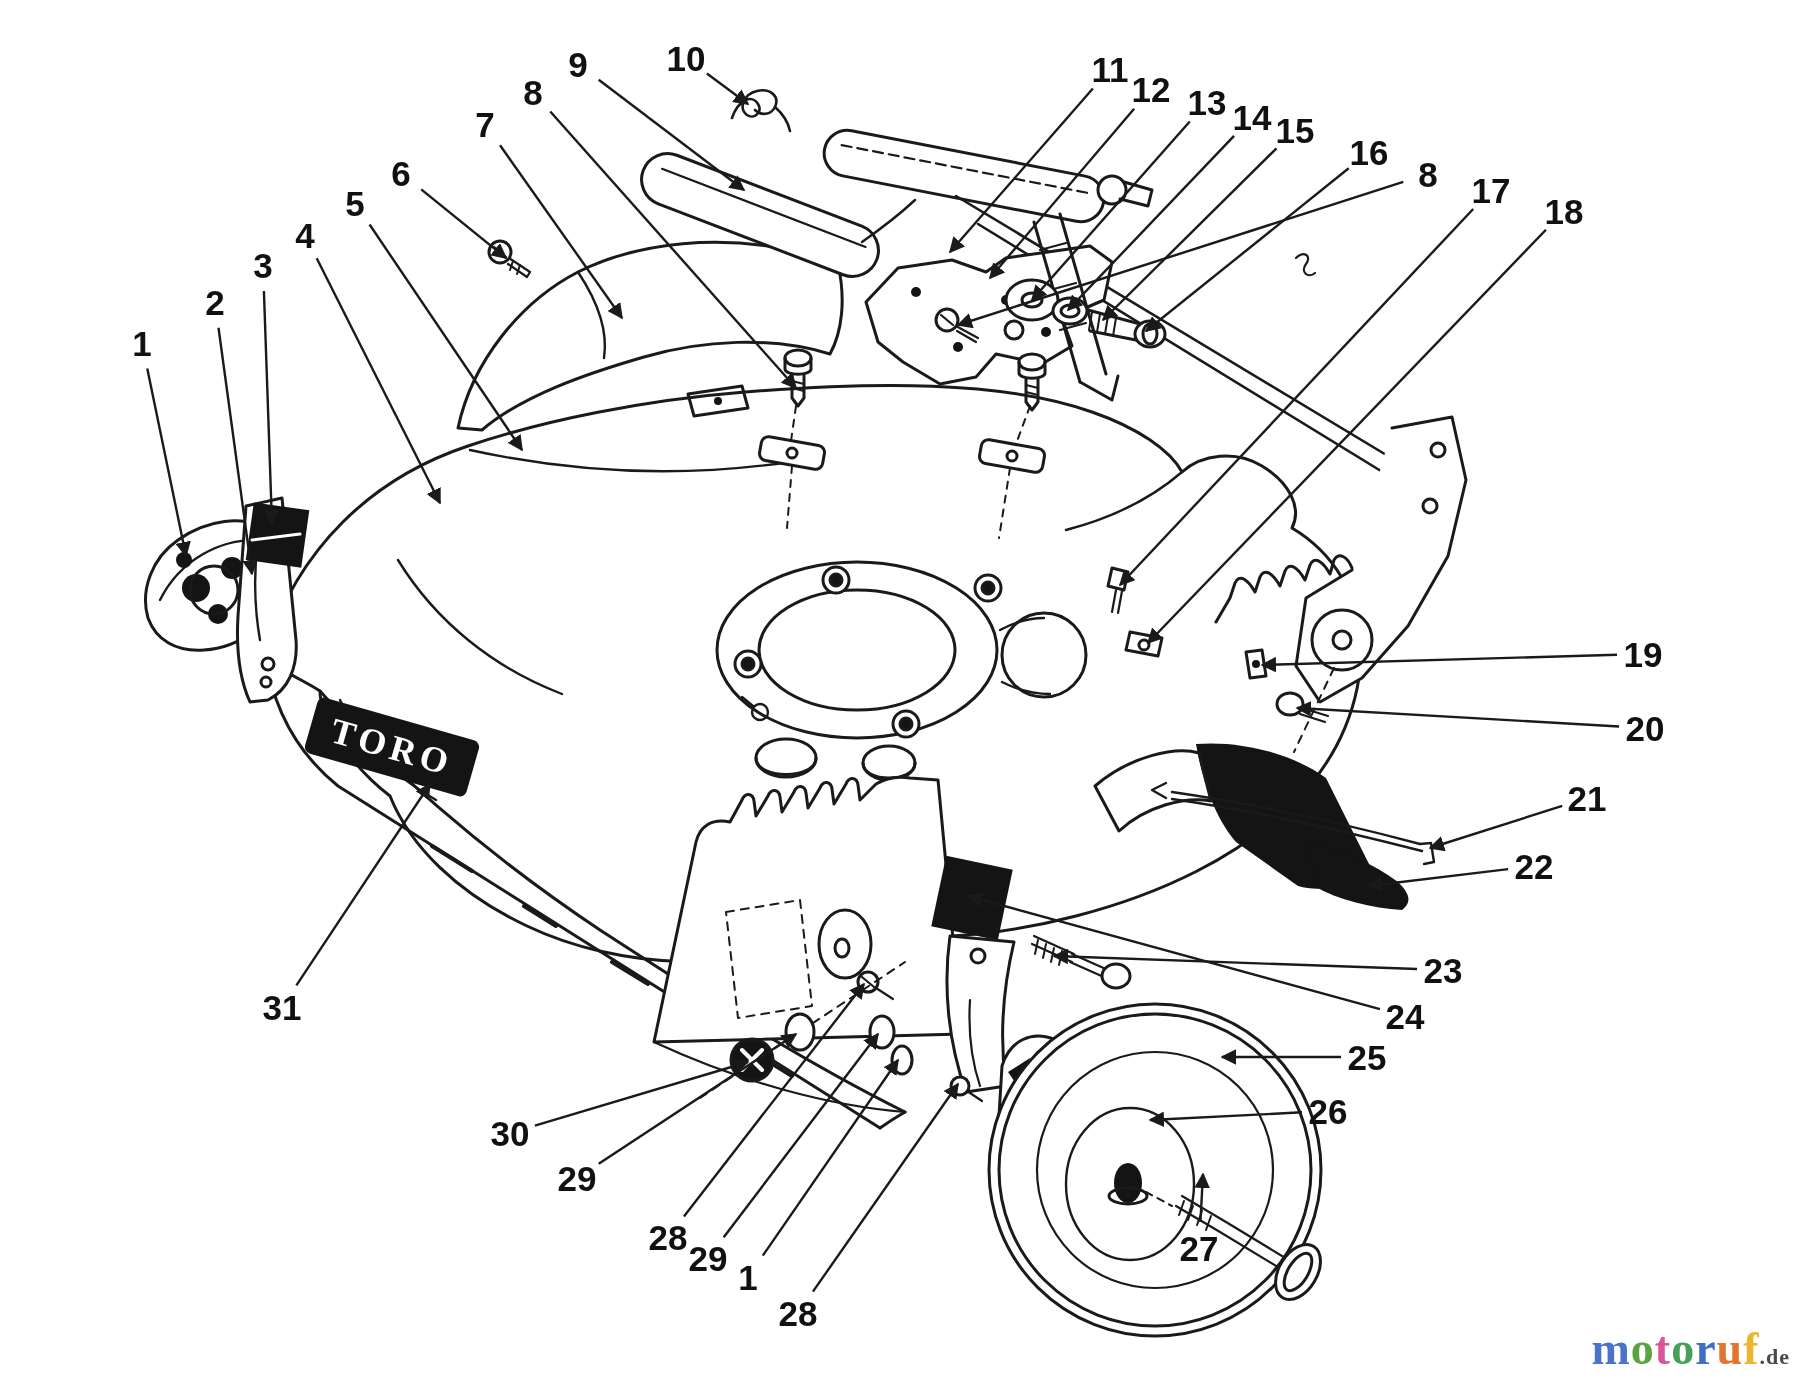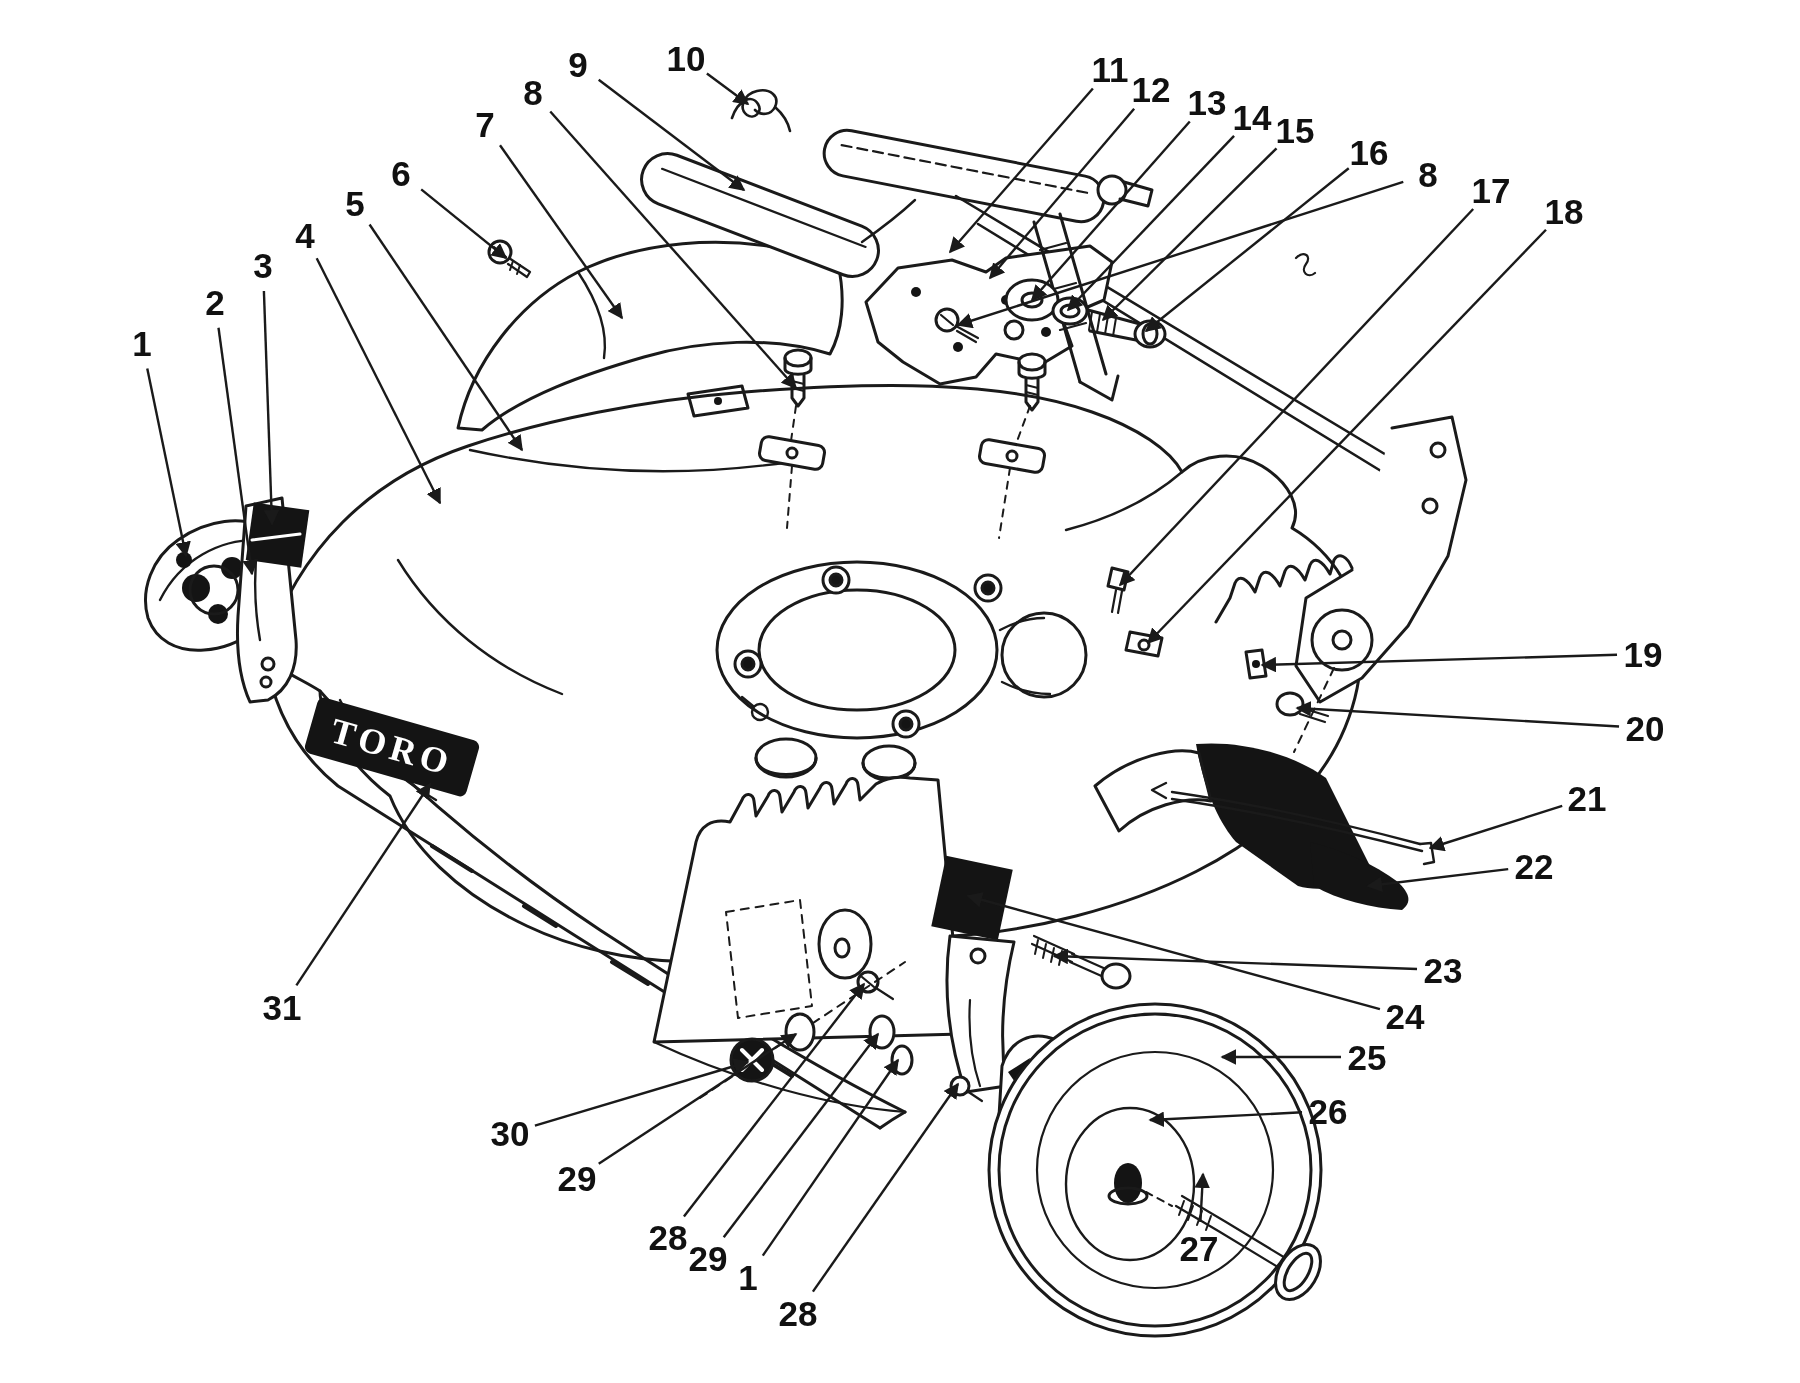--- a/index.html
+++ b/index.html
@@ -330,13 +330,16 @@
         <text x="668" y="1237" text-anchor="middle" dominant-baseline="central" class="callout-text">28</text>
         <line x1="723.7180954945252" y1="1237.2890977013317" x2="878" y2="1034" stroke="#1a1a1a" stroke-width="2.4" marker-end="url(#arw)"></line>
         <text x="708" y="1258" text-anchor="middle" dominant-baseline="central" class="callout-text">29</text>
         <line x1="762.7840801781508" y1="1255.6123640089418" x2="898" y2="1060" stroke="#1a1a1a" stroke-width="2.4" marker-end="url(#arw)"></line>
         <text x="748" y="1277" text-anchor="middle" dominant-baseline="central" class="callout-text">1</text>
         <line x1="812.8912761613524" y1="1291.6868609940643" x2="958" y2="1084" stroke="#1a1a1a" stroke-width="2.4" marker-end="url(#arw)"></line>
         <text x="798" y="1313" text-anchor="middle" dominant-baseline="central" class="callout-text">28</text>
       </g>
 </svg>
 
+<div id="watermark">
+  <span id="wm-letters"><span style="color: rgb(74, 115, 201);">m</span><span style="color: rgb(90, 163, 62);">o</span><span style="color: rgb(216, 86, 155);">t</span><span style="color: rgb(70, 160, 90);">o</span><span style="color: rgb(63, 111, 196);">r</span><span style="color: rgb(226, 118, 45);">u</span><span style="color: rgb(236, 181, 47);">f</span></span><span class="suffix">.de</span>
 </div>
+</div>
 
 </body></html>

